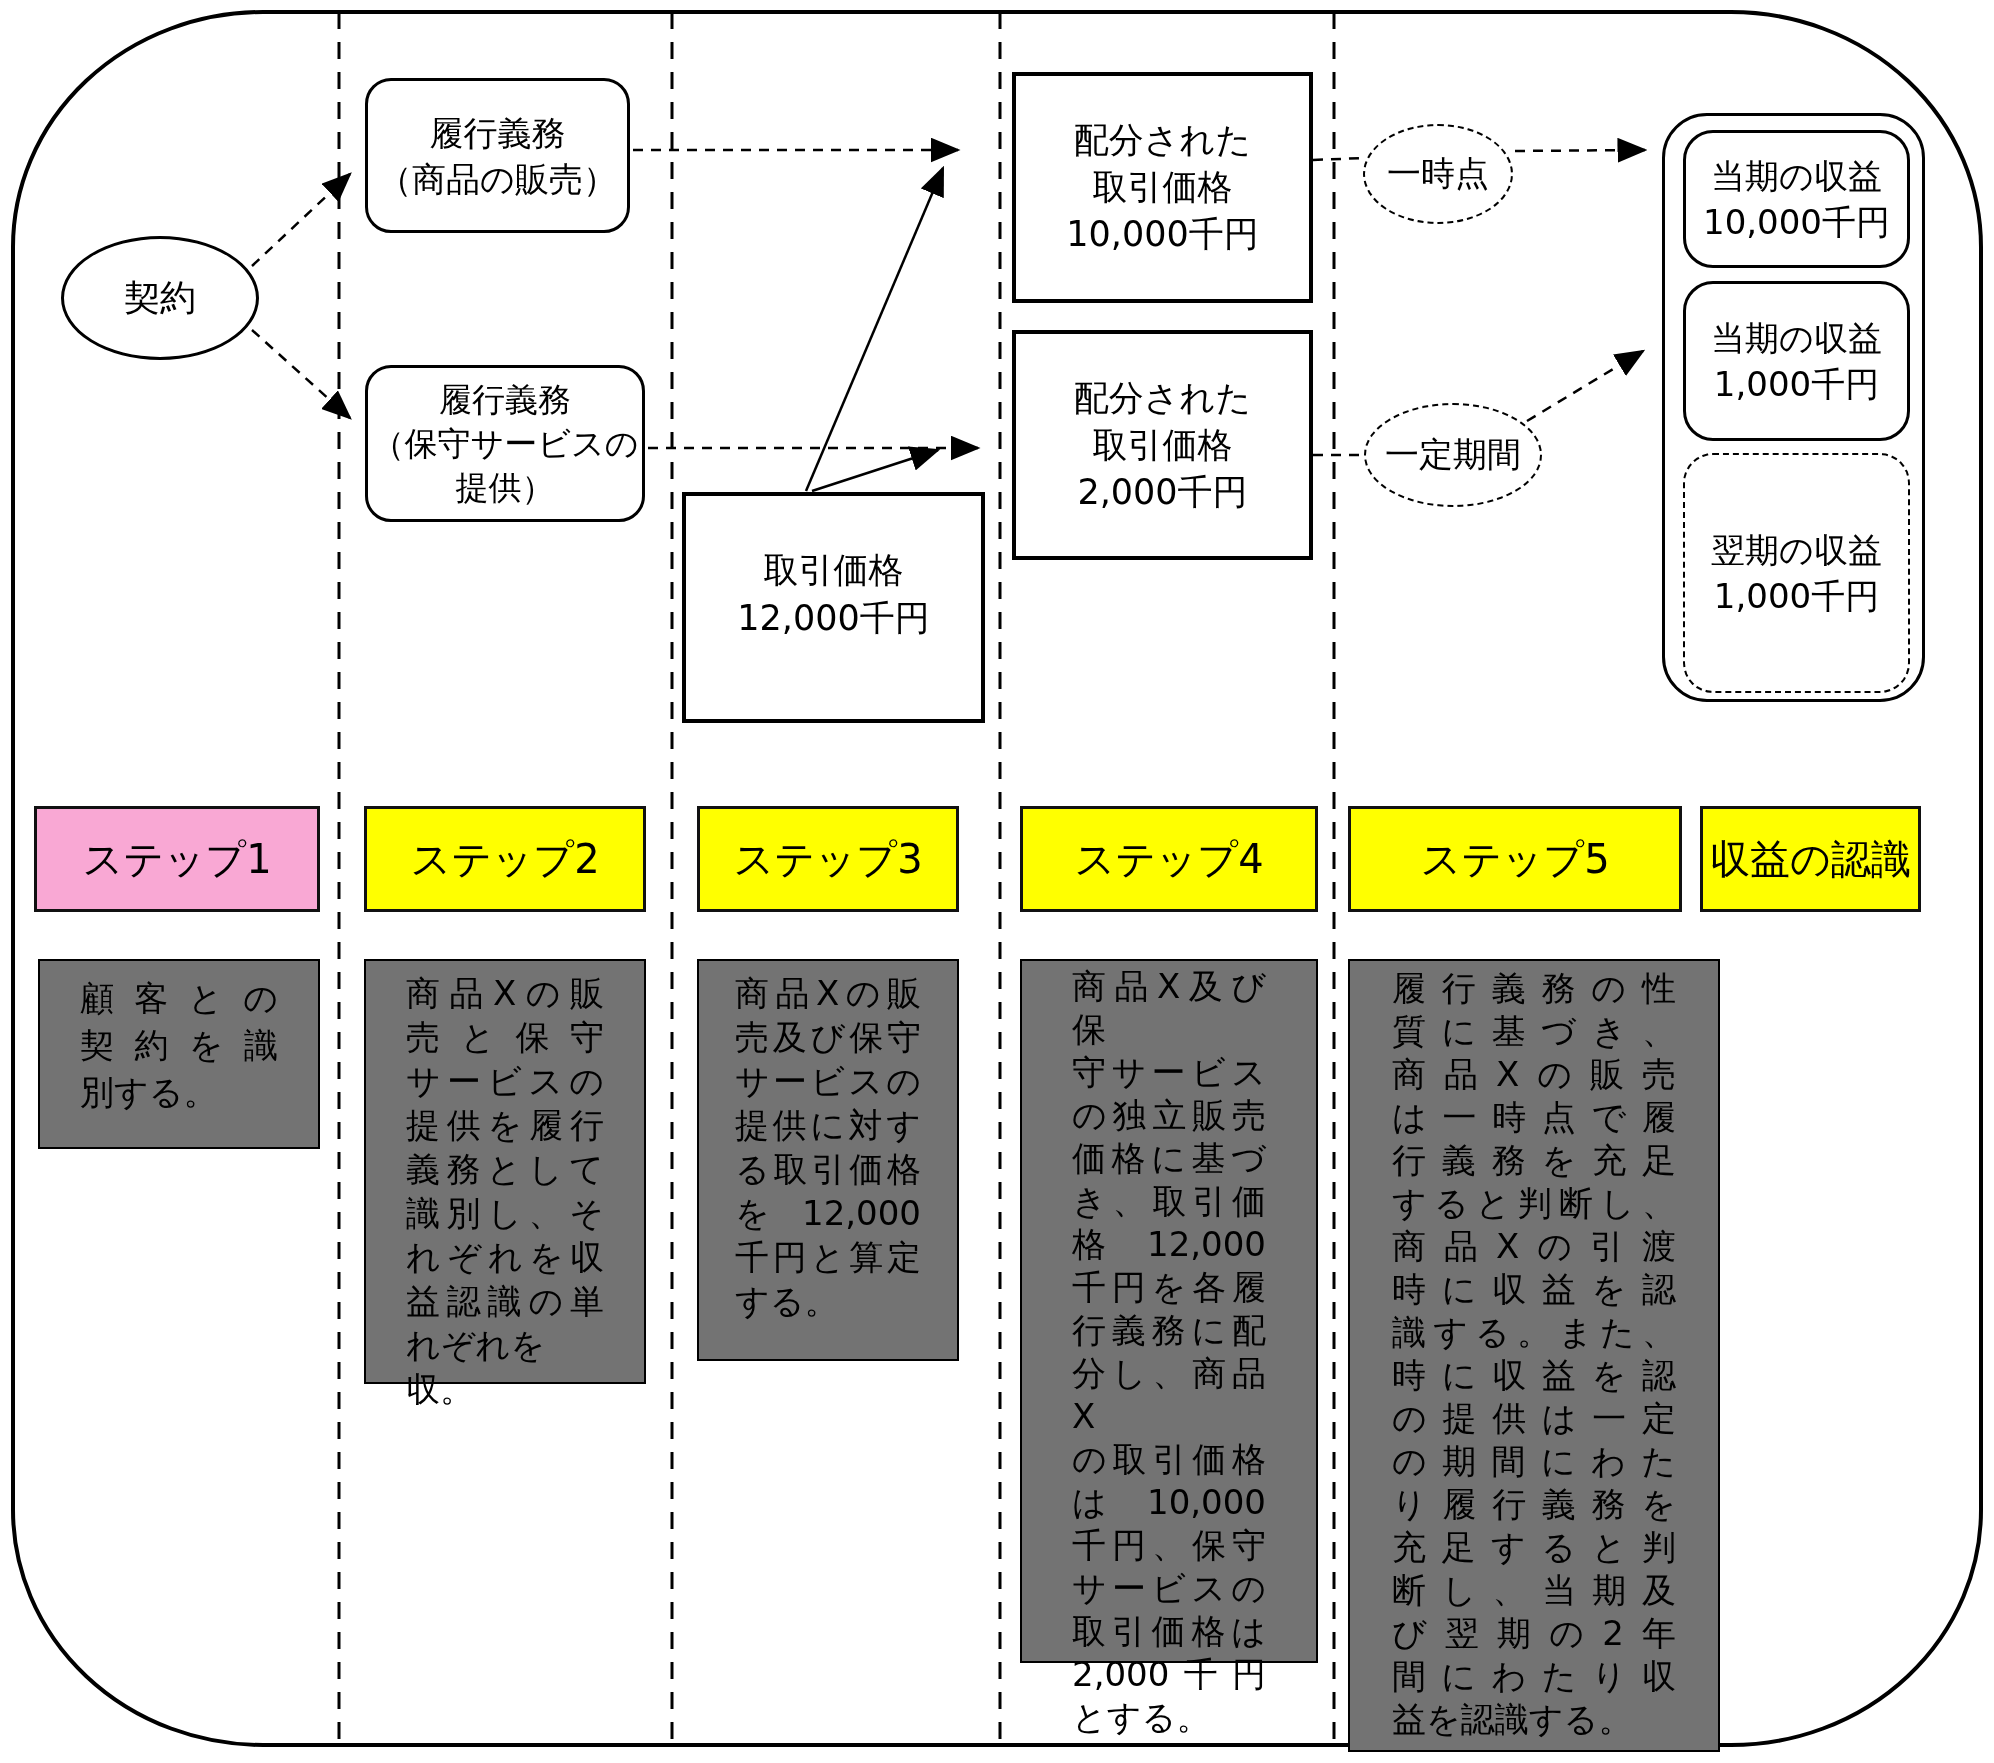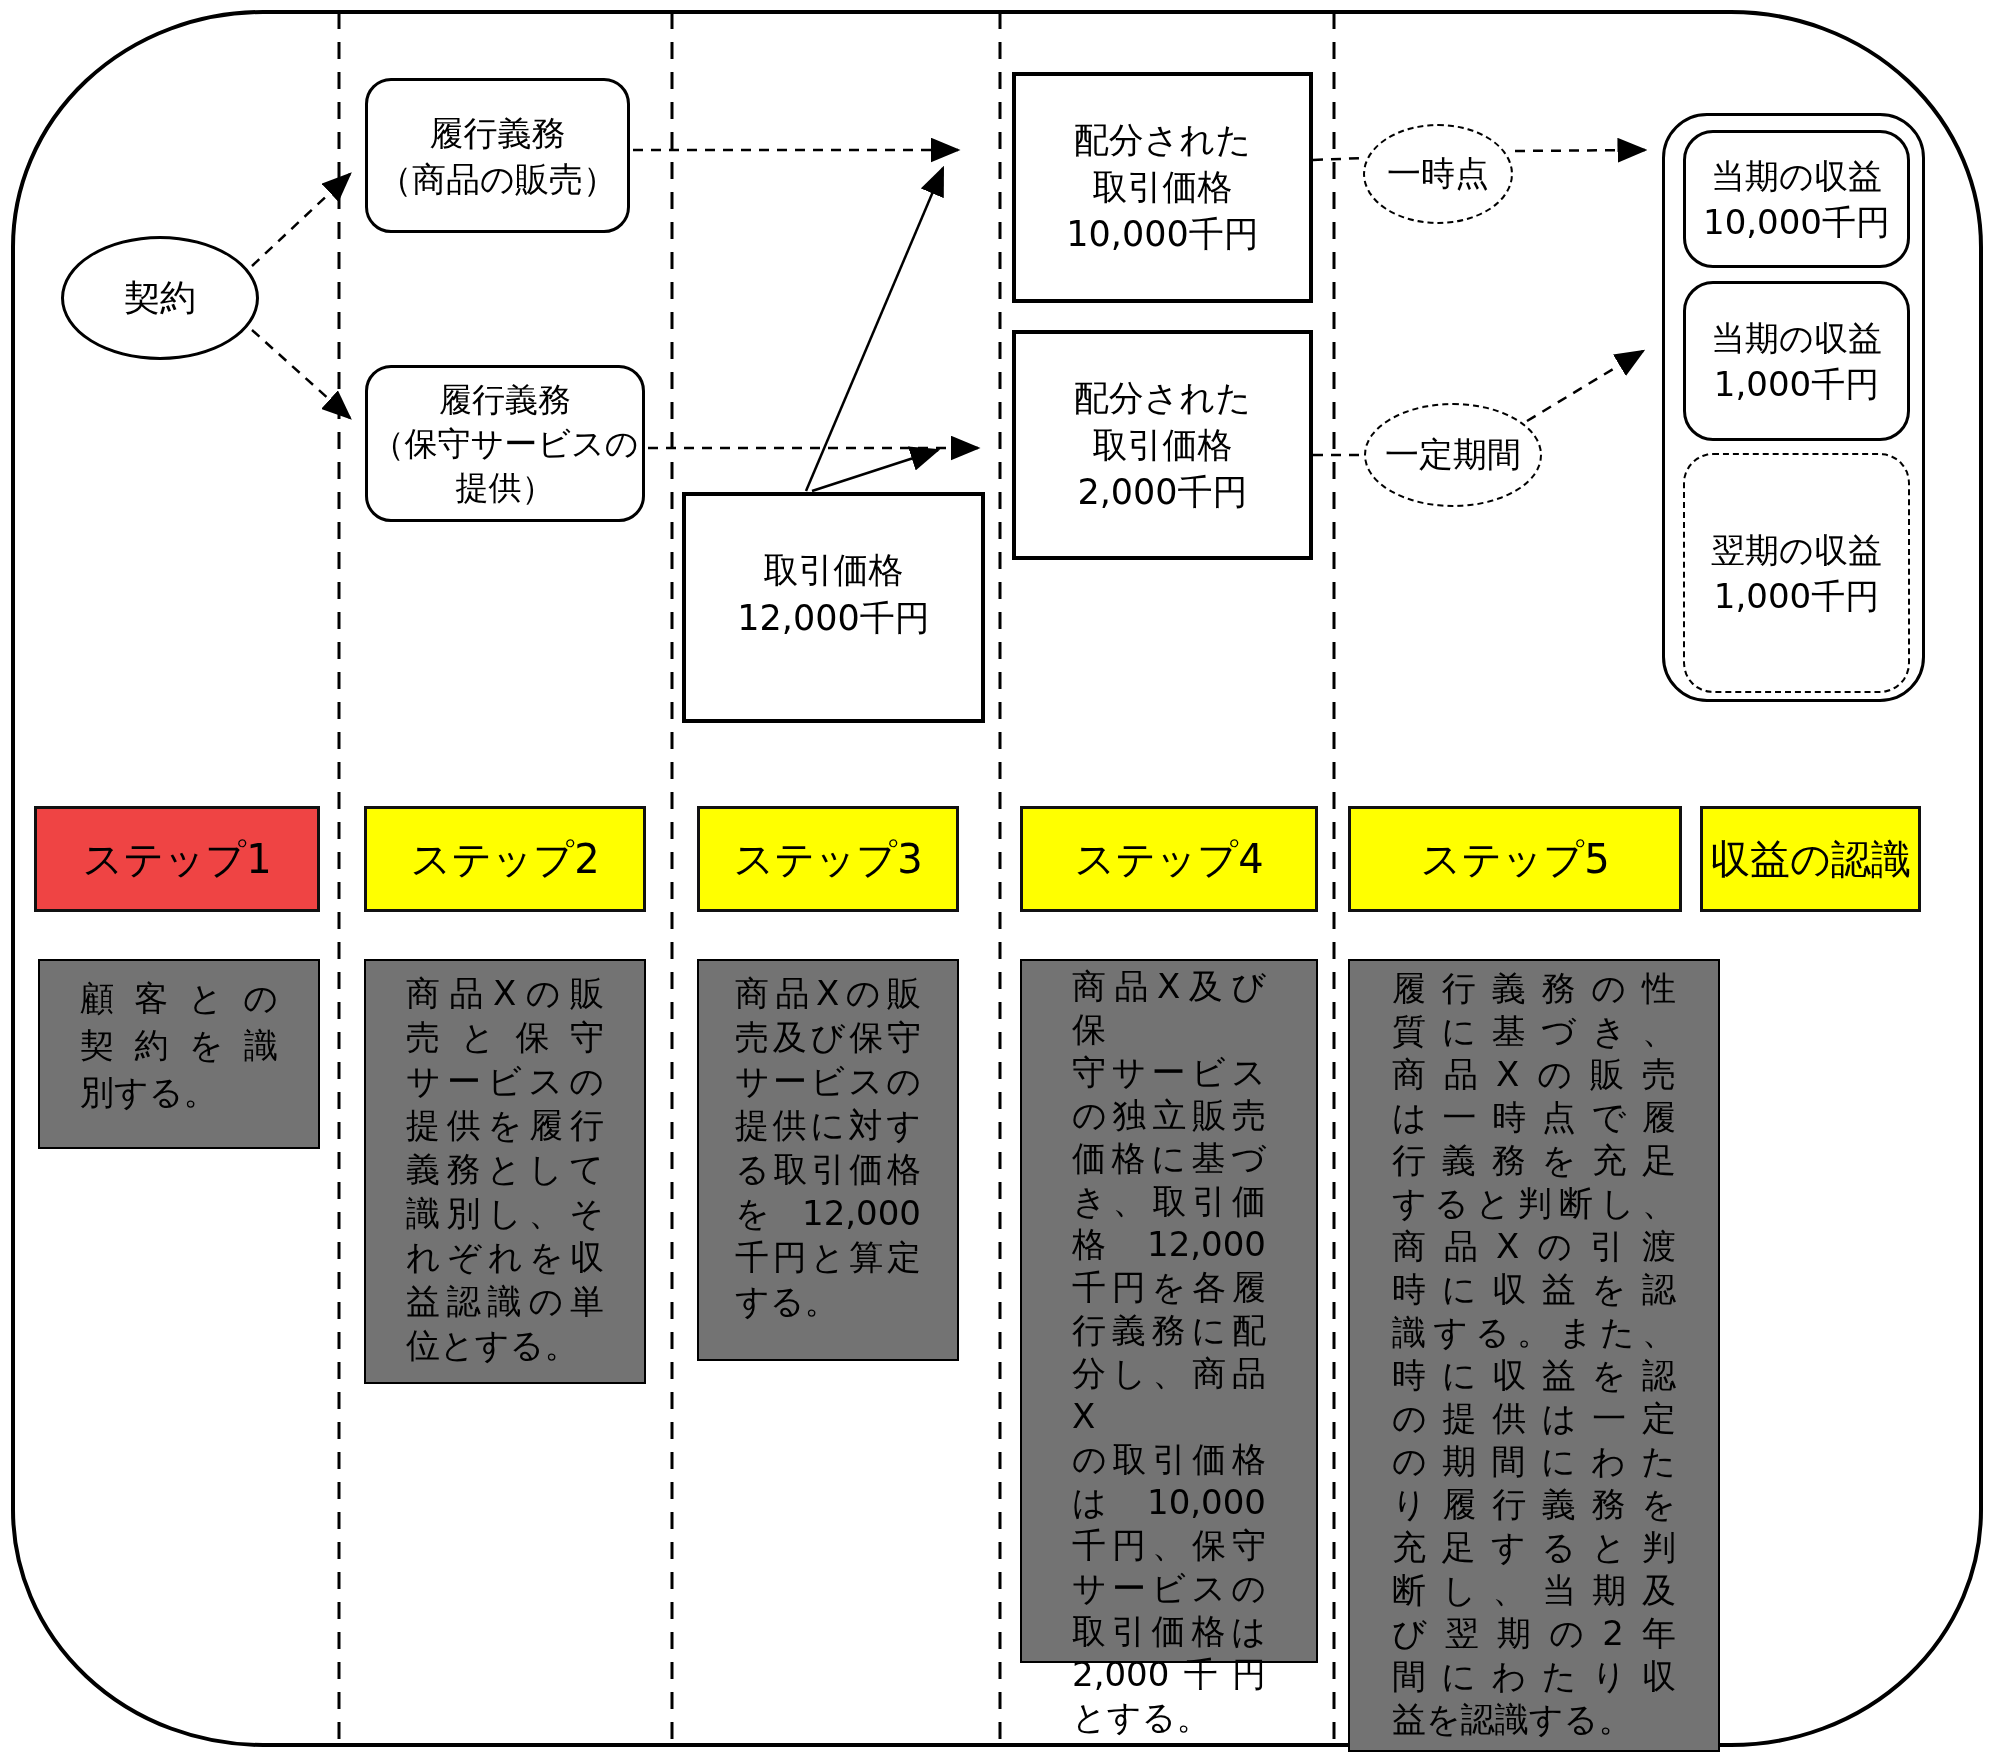--- a/index.html
+++ b/index.html
@@ -111,42 +111,42 @@
 
   <div class="revgroup">
     <div class="rev rev1">当期の収益
 10,000千円</div>
     <div class="rev rev2">当期の収益
 1,000千円</div>
     <div class="rev rev3">翌期の収益
 1,000千円</div>
   </div>
 
-  <div class="hdr hdr-s1 step-bg" style="background: #ef4444;">ステップ1</div>
+  <div class="hdr hdr-s1 step-bg" style="background: #f9a8d4;">ステップ1</div>
   <div class="hdr hdr-s2 step-bg" style="background: rgb(255, 255, 0);">ステップ2</div>
   <div class="hdr hdr-s3 step-bg" style="background: rgb(255, 255, 0);">ステップ3</div>
   <div class="hdr hdr-s4 step-bg" style="background: rgb(255, 255, 0);">ステップ4</div>
   <div class="hdr hdr-s5 step-bg" style="background: rgb(255, 255, 0);">ステップ5</div>
   <div class="hdr hdr-rev step-bg" style="background: rgb(255, 255, 0); text-align: right;">収益の認識</div>
 
   <div class="bodybox body-s1">
       <div class="jline just">顧客との</div>
       <div class="jline just">契約を識</div>
       <div class="jline">別する。</div>
     </div>
   <div class="bodybox body-s2">
       <div class="jline just">商品Xの販</div>
       <div class="jline just">売と保守</div>
       <div class="jline just">サービスの</div>
       <div class="jline just">提供を履行</div>
       <div class="jline just">義務として</div>
       <div class="jline just">識別し、そ</div>
       <div class="jline just">れぞれを収</div>
       <div class="jline just">益認識の単</div>
-      <div class="jline">位とする。</div>
+      <div class="jline">れぞれを収。</div>
     </div>
   <div class="bodybox body-s3">
       <div class="jline just">商品Xの販</div>
       <div class="jline just">売及び保守</div>
       <div class="jline just">サービスの</div>
       <div class="jline just">提供に対す</div>
       <div class="jline just">る取引価格</div>
       <div class="jline just">を12,000</div>
       <div class="jline just">千円と算定</div>
       <div class="jline">する。</div>

